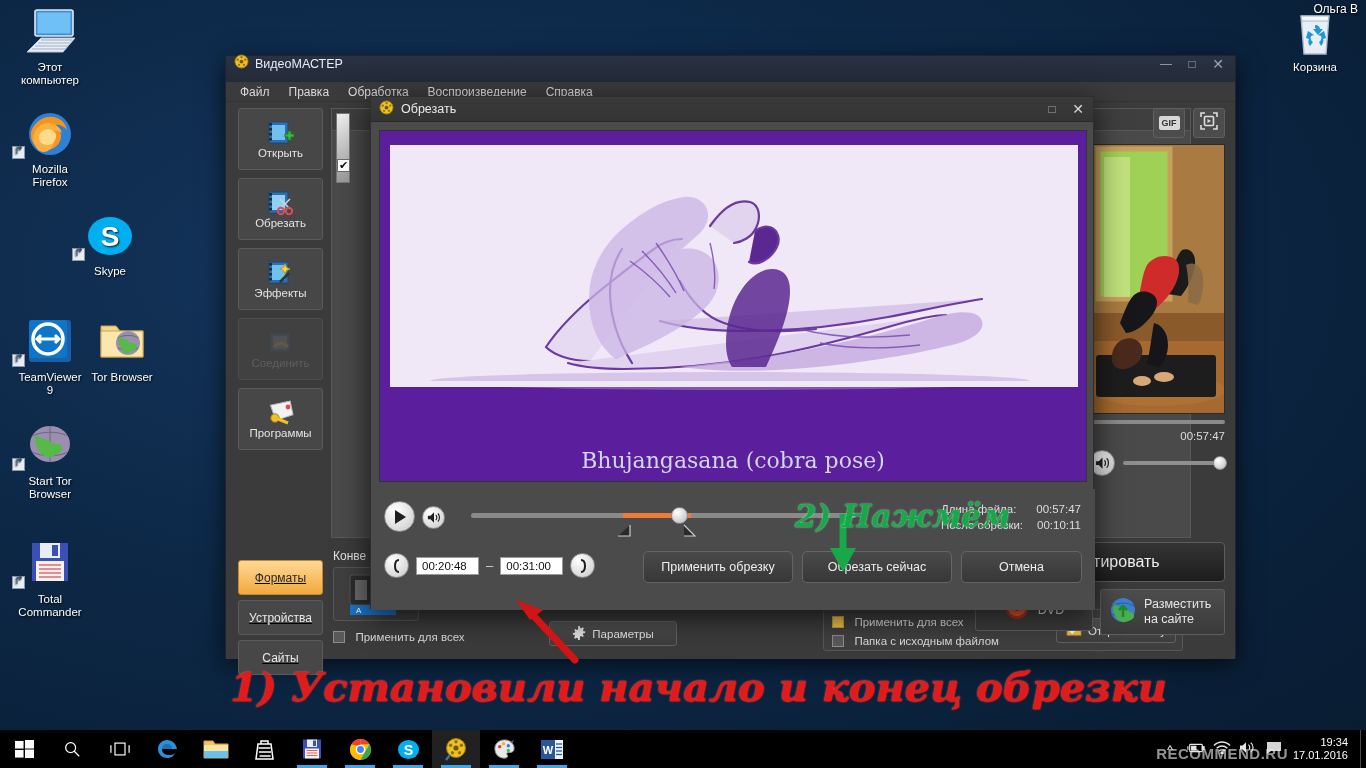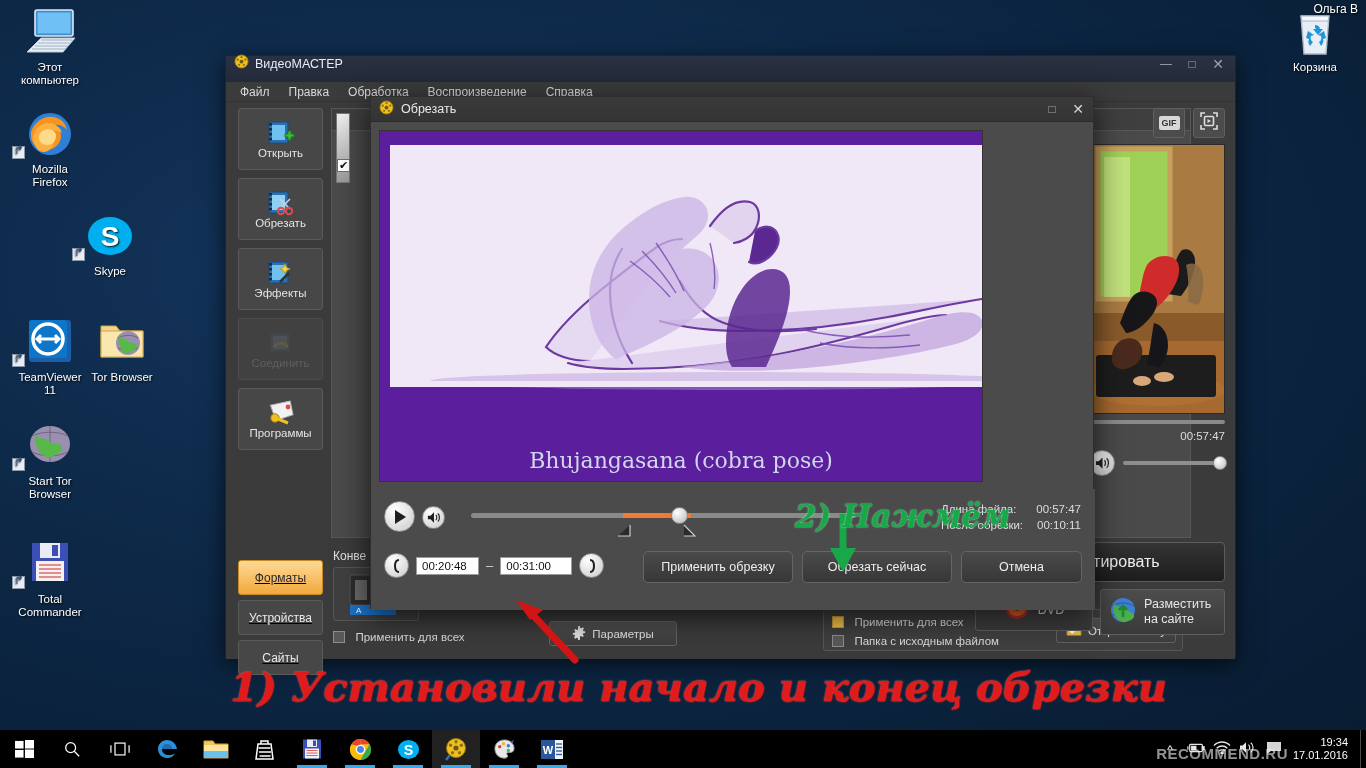--- a/index.html
+++ b/index.html
@@ -115,21 +115,21 @@
               padding-left:8px; }
 
   
   #trim-dialog { position:absolute; left:370px; top:96px; width:724px; height:513px;
                  background:#4b4b4b; border:1px solid #2e2e2e;
                  box-shadow:0 8px 28px rgba(0,0,0,.7); }
   #trim-title { height:25px; background:linear-gradient(#3a3a3a,#343434);
                 display:flex; align-items:center; padding:0 2px 0 8px;
                 border-bottom:1px solid #2a2a2a; }
   #trim-title .ttl { color:#e9e9e9; font-size:12.5px; margin-left:7px; }
-  #trim-video { position:absolute; left:8px; top:33px; width:604px; height:352px;
+  #trim-video { position:absolute; left:8px; top:33px; width:708px; height:352px;
                 background:#5b1e9c; border:1px solid #333; overflow:hidden; }
   .vid-caption { position:absolute; left:0; right:0; bottom:8px; text-align:center;
                  color:#cfd6ee; font-size:22px; font-family:"DejaVu Serif", serif; }
   #trim-controls { position:absolute; left:0; top:392px; width:724px; height:121px;
                    background:#4b4b4b; }
   .rnd-btn { border-radius:50%; background:radial-gradient(circle at 35% 28%,#fff,#c9c9c9);
              border:1px solid #8e8e8e; display:flex; align-items:center; justify-content:center; }
   #seek-track { position:absolute; left:100px; top:24px; width:385px; height:5px;
                 background:#8a8a8a; border-radius:3px; }
   #seek-sel { position:absolute; left:152px; top:0; width:68px; height:5px; background:#ef7b37; }
@@ -207,21 +207,21 @@
   <span class="glyph">
     <svg width="46" height="46" viewBox="0 0 46 46">
       <rect x="2" y="2" width="42" height="42" rx="3" fill="#1a5fa8"></rect>
       <rect x="2" y="2" width="38" height="38" rx="3" fill="#0d76c8"></rect>
       <circle cx="21" cy="21" r="15" fill="none" stroke="#fff" stroke-width="3.5"></circle>
       <path d="M11 21h20M14 17l-4 4 4 4M28 17l4 4-4 4" stroke="#fff" stroke-width="3" fill="none"></path>
     </svg>
     <span class="shortcut-arrow"></span>
   </span>
   <span style="white-space:pre-line;">TeamViewer
-11</span>
+9</span>
 </div>
 
 <div class="desk-icon" style="left:72px;top:318px;">
   <span class="glyph">
     <svg width="48" height="44" viewBox="0 0 48 44">
       <path d="M3 8h15l4 5h23v26H3z" fill="#f5d58a" stroke="#caa44f"></path>
       <path d="M3 13h42v26H3z" fill="#fbe6ae" stroke="#caa44f"></path>
       <circle cx="30" cy="25" r="12" fill="#9b8fb0"></circle>
       <path d="M20 20c5-3 14-4 20 0M20 30c6 3 15 3 20 0" stroke="#6f6485" fill="none"></path>
       <path d="M22 18c3 4 5 2 8 5s8 1 9 5-5 4-8 7-8-3-9-7-3-6 0-10z" fill="#57b947"></path>
@@ -633,21 +633,21 @@
     </div>
 
     <div style="position:absolute;left:13px;top:64px;display:flex;align-items:center;gap:7px;">
       <span class="rnd-btn" style="width:25px;height:25px;">
         <svg width="12" height="14" viewBox="0 0 12 14" fill="none" stroke="#1f1f1f" stroke-width="2">
           <path d="M8 1C4 1 4 5 4 7s0 6 4 6"></path>
           </svg>
       </span>
       <input class="time-field" style="width: 63px;" value="00:20:48">
       <span style="color:#d5d5d5;font-size:13px;">–</span>
-      <input class="time-field" style="width: 72px;" value="00:31:00">
+      <input class="time-field" style="width: 63px;" value="00:31:00">
       <span class="rnd-btn" style="width:25px;height:25px;">
         <svg width="12" height="14" viewBox="0 0 12 14" fill="none" stroke="#1f1f1f" stroke-width="2">
           <path d="M4 1c4 0 4 4 4 6s0 6-4 6"></path>
           </svg>
       </span>
     </div>
 
     <div class="big-btn" style="position:absolute;left:272px;top:62px;width:150px;height:32px;">
       <span>Применить обрезку</span>
     </div>

